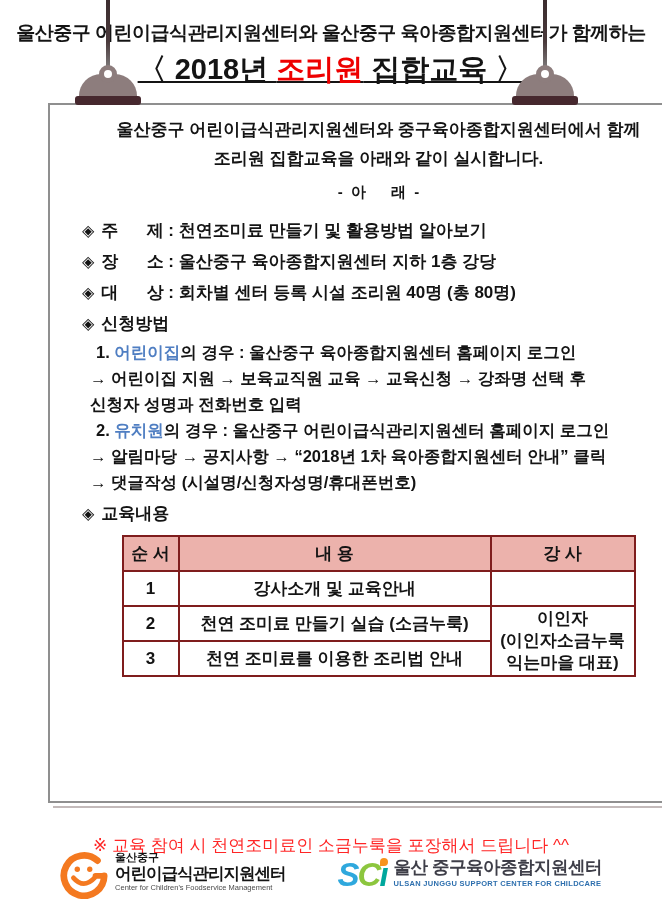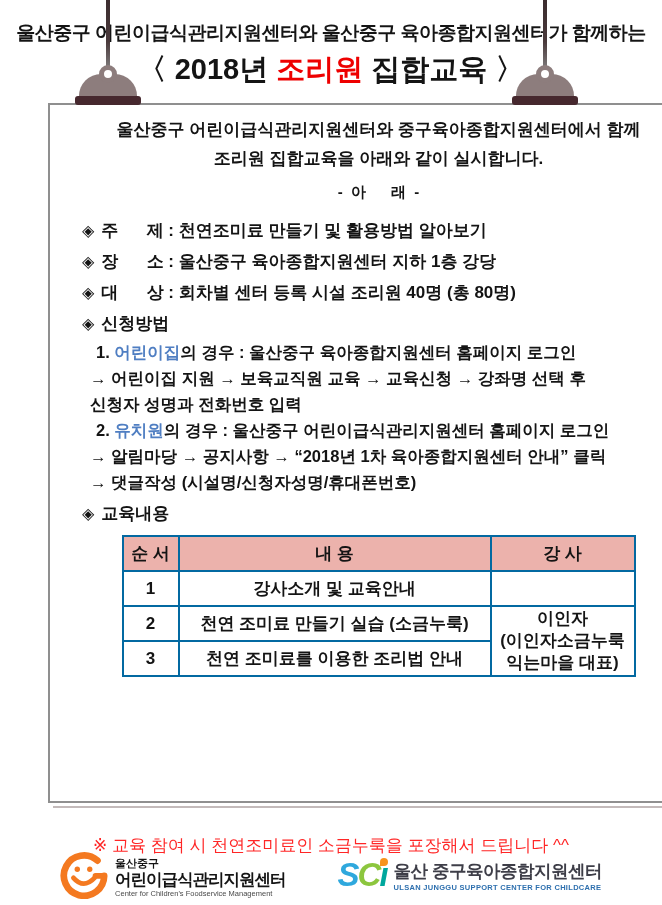--- a/index.html
+++ b/index.html
@@ -15,21 +15,21 @@
   .pin .dome{position:relative;width:58px;height:22px;margin:-2px auto 0;
              background:#8d7d7d;border-radius:29px 29px 0 0;}
   .pin .ring{position:absolute;top:-9px;left:50%;transform:translateX(-50%);
              width:8px;height:8px;border-radius:50%;background:#fff;border:5px solid #8d7d7d;}
   .pin .base{width:66px;height:9px;background:#46282e;border-radius:3px;}
 
   
   .subtitle{position:absolute;top:20px;left:0;width:100%;text-align:center;
             font-size:19px;font-weight:800;letter-spacing:-0.5px;}
   .main-title{position:absolute;top:50px;left:0;width:100%;text-align:center;
-              font-size:29px;font-weight:800;letter-spacing:0px;}
+              font-size:29px;font-weight:800;letter-spacing:0px;text-decoration:underline;}
   .main-title .red{color:#ee0000;}
 
   
   .notice-box{position:absolute;left:48px;top:103px;width:661px;height:700px;
               border:2px solid #8f8f8f;background:#fff;box-sizing:border-box;
               padding:10px 20px 8px 20px;z-index:2;}
   .notice-box::after{content:'';position:absolute;top:3px;left:3px;right:-7px;bottom:-7px;
               border-right:2px solid #c3baba;border-bottom:2px solid #c3baba;pointer-events:none;}
 
   .intro{text-align:center;font-size:17px;font-weight:700;line-height:29px;}
@@ -43,35 +43,35 @@
   .indent2{margin-left:110px;}
 
   .mline{font-size:16.5px;font-weight:700;line-height:26px;}
   .m-num{margin-left:26px;}
   .m-sub{margin-left:20px;}
   .blue{color:#4f7ec2;text-align:center;}
   .edu-line{margin-top:4px;line-height:30px;}
 
   
   table.edu{border-collapse:collapse;margin:6px auto 0;table-layout:fixed;}
-  table.edu th,table.edu td{border:2px solid #0369a1;text-align:center;
+  table.edu th,table.edu td{border:2px solid #7f1d1d;text-align:center;
         font-weight:700;font-size:17px;padding:0;}
   table.edu th{background:#ecb2ac;height:33px;}
   table.edu td{height:33px;}
   .col-no{width:56px;}
   .col-content{width:312px;}
   .col-instr{width:144px;}
   td.instr{white-space:pre-line;font-size:15.5px;line-height:22px;}
 
   
   .note{position:absolute;top:834px;left:0;width:100%;text-align:center;
         color:#ff2626;font-size:17px;font-weight:400;}
   .logos{position:absolute;top:851px;left:0;width:100%;display:flex;
          justify-content:center;align-items:center;gap:52px;}
-  .logo{display:flex;align-items:flex-end;gap:7px;}
+  .logo{display:flex;align-items:flex-start;gap:7px;}
   .logo-l-line1{font-size:11px;font-weight:800;line-height:13px;}
   .logo-l-line2{font-size:16.5px;font-weight:800;letter-spacing:-1px;line-height:19px;}
   .logo-l-line3{font-size:7.5px;color:#4a4a4a;line-height:10px;}
   .sci-mark{position:relative;font-style:italic;font-weight:800;font-size:33px;line-height:36px;
             letter-spacing:-2px;}
   .sci-s{color:#2fa8dd;}
   .sci-c{color:#8cc63e;}
   .sci-i{color:#00a79d;position:relative;}
   .sci-dot{position:absolute;top:2px;right:-1px;width:8px;height:8px;border-radius:50% 50% 50% 0;
            background:#f7941d;}

